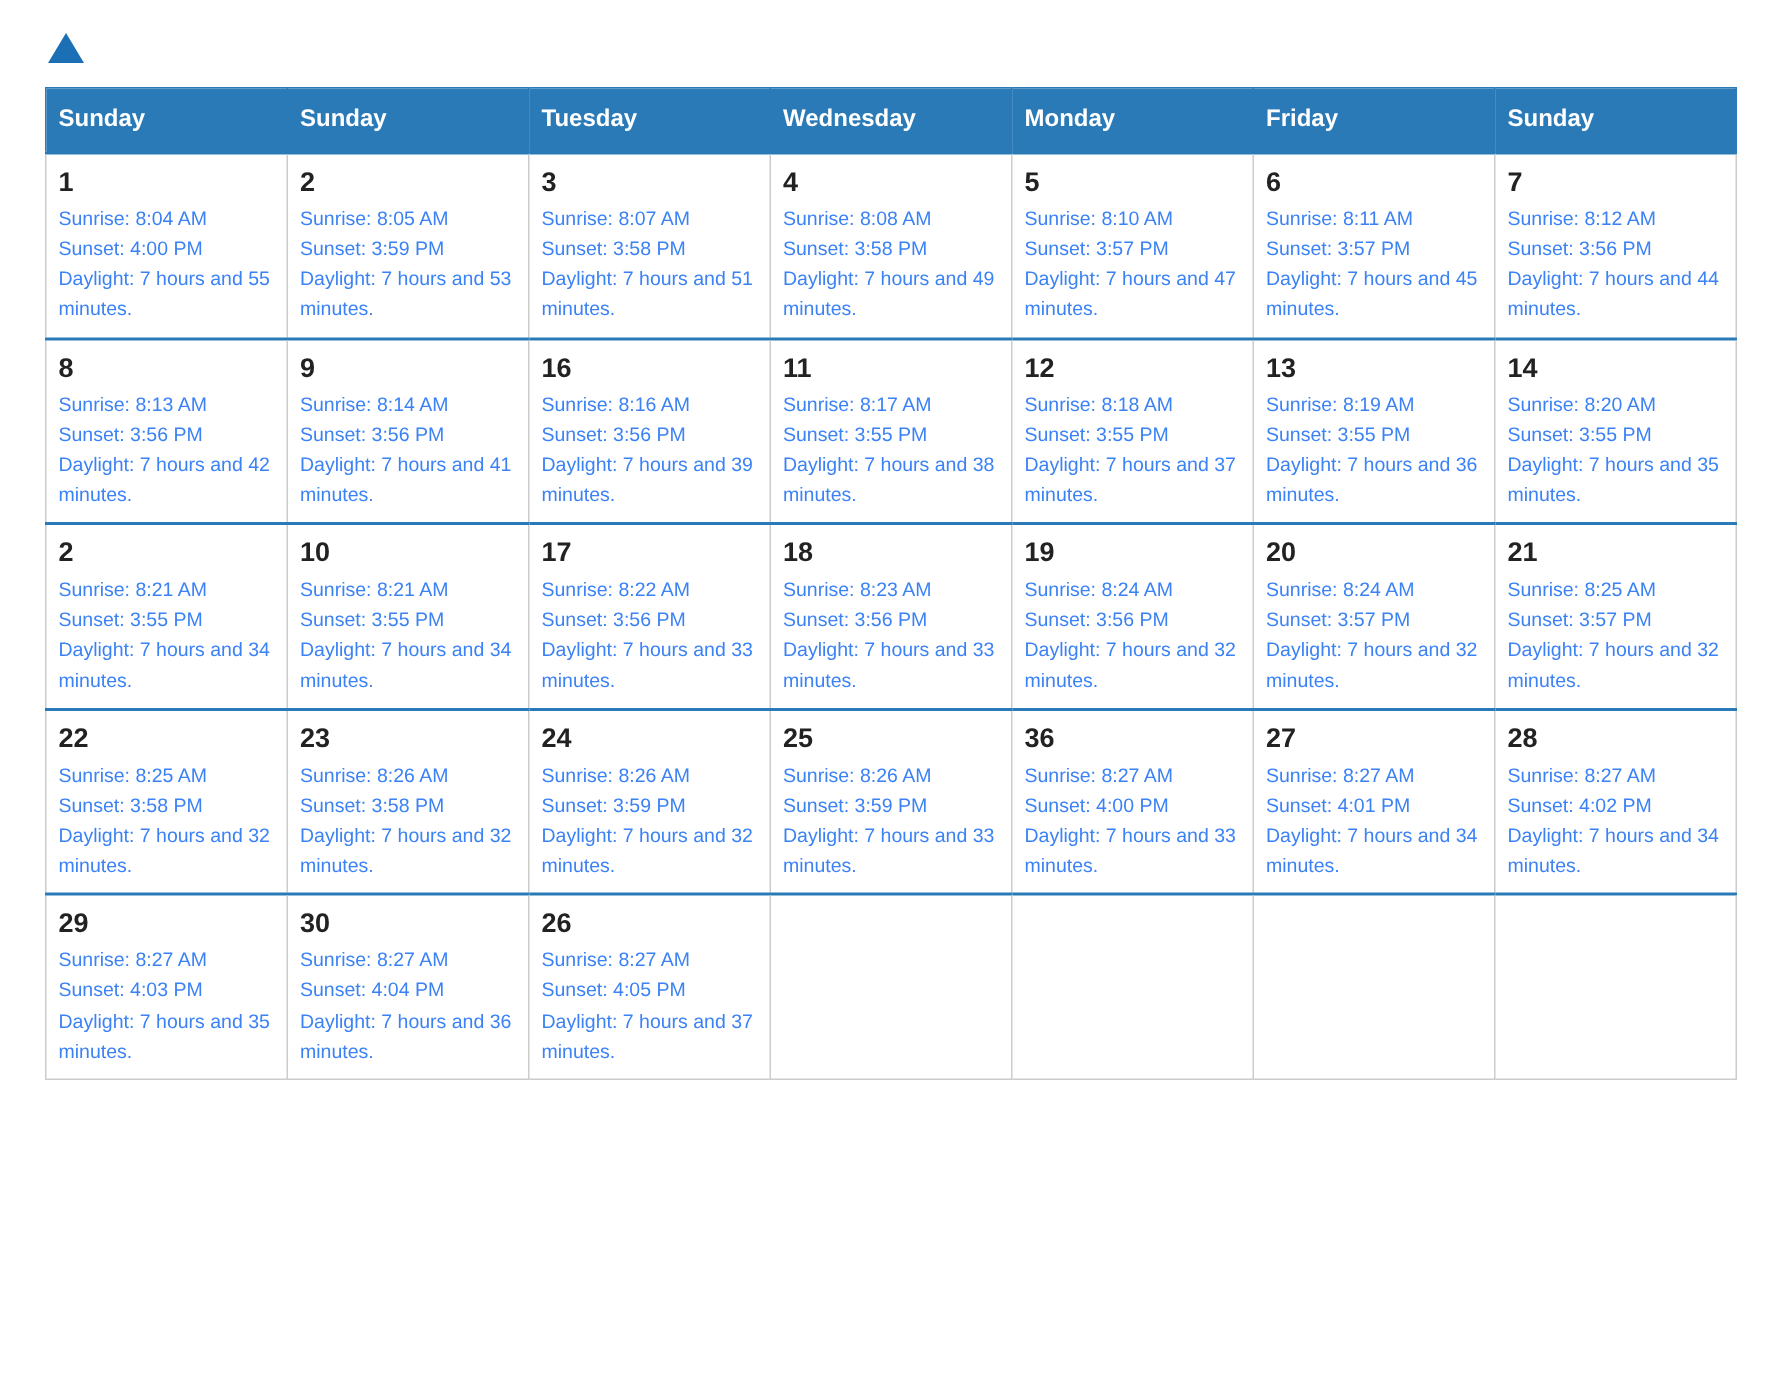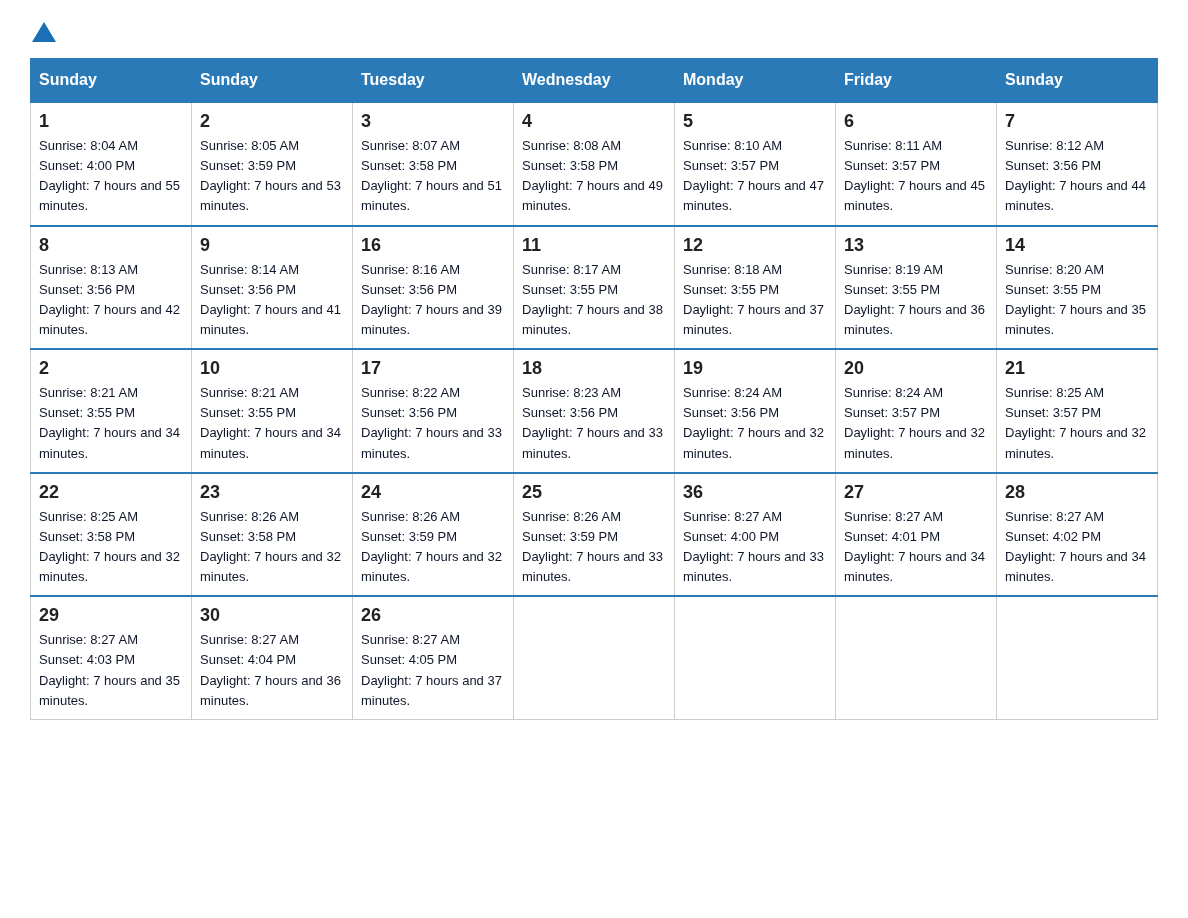--- a/index.html
+++ b/index.html
@@ -88,21 +88,21 @@
     .day-number {
       font-size: 18px;
       font-weight: bold;
       color: #222;
       display: block;
       margin-bottom: 4px;
     }
     .day-info {
       font-size: 13px;
       line-height: 1.55;
-      color: #0f172a;
+      color: #3b82f6;
     }
     tbody tr:last-child td {
       height: 100px;
     }
   </style>
 </head>
 <body>
 
 <div class="header">
   <div class="logo">

